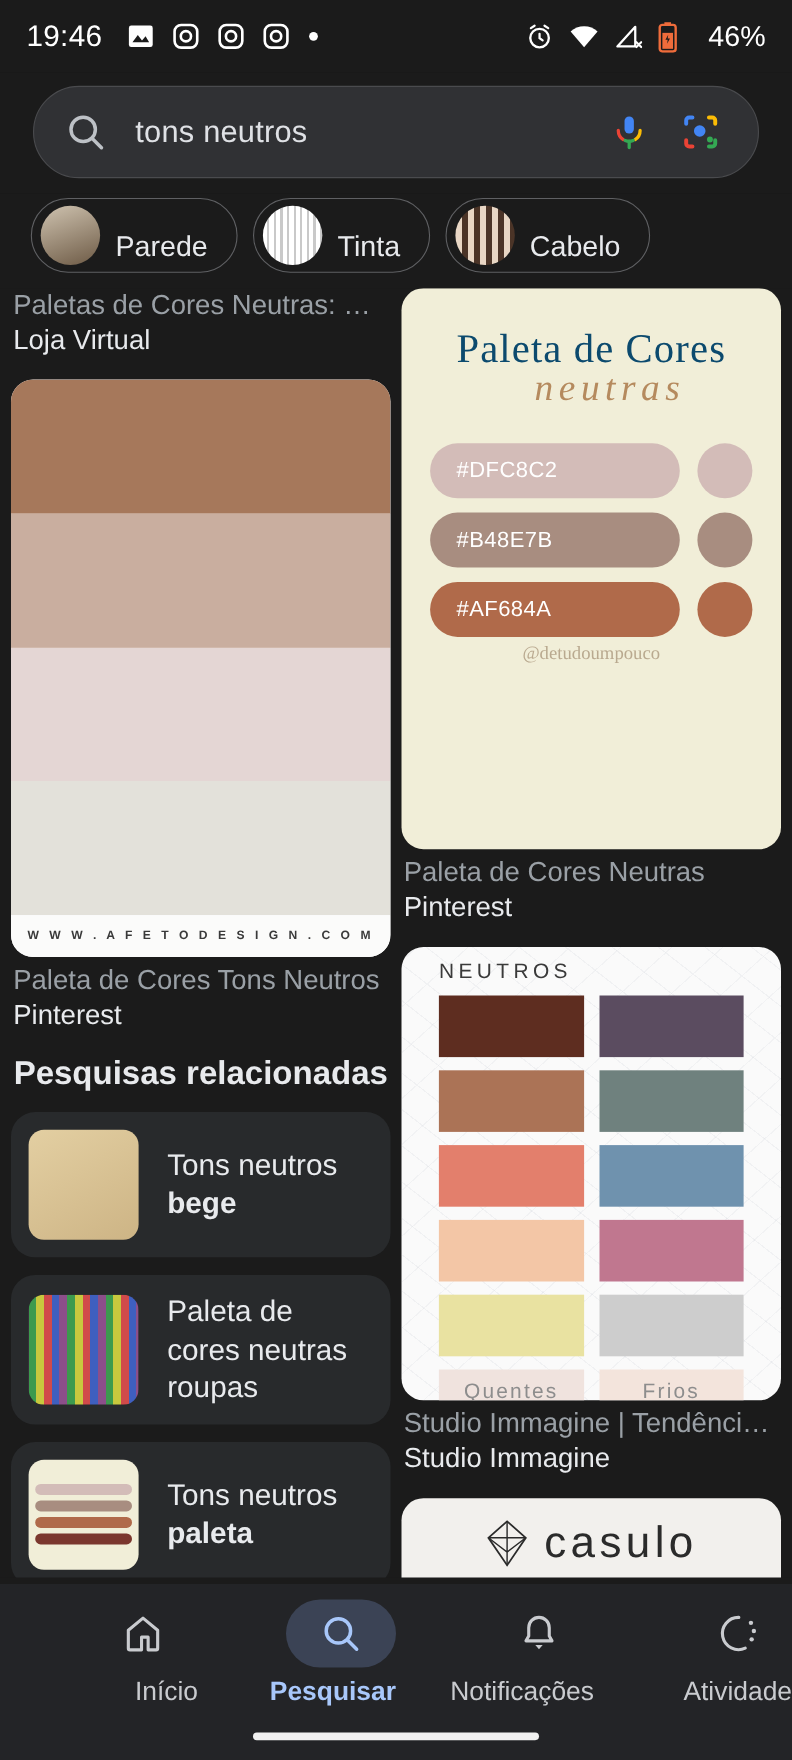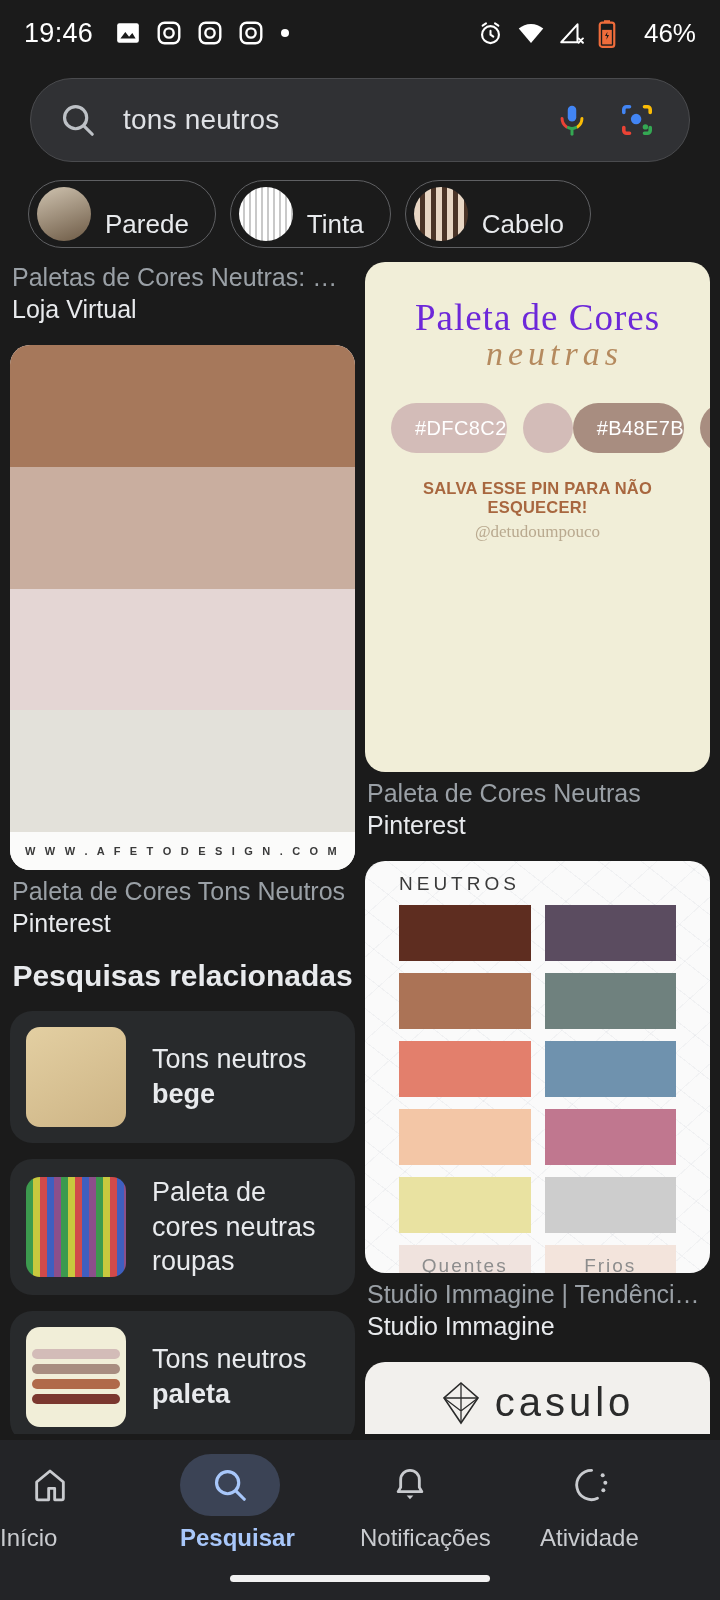--- a/index.html
+++ b/index.html
@@ -52,26 +52,26 @@
   .rel-item { background:#282a2c; border-radius:22px; display:flex; align-items:center;
     gap:26px; padding:16px; margin-bottom:16px; min-height:118px; }
   .rel-thumb { width:100px; height:100px; border-radius:14px; flex:0 0 auto; overflow:hidden;
     background:#d9c7a0; }
   .rel-text { color:#e8eaed; font-size:27px; line-height:1.28; }
   .rel-text b { font-weight:700; }
 
   
   .pin { background:#f1eed8; height:510px; padding:34px 26px 0 26px;
     display:flex; flex-direction:column; }
-  .pin-t1 { text-align:center; color:#6d28d9; font-size:37px;
+  .pin-t1 { text-align:center; color:#0c4a6e; font-size:37px;
     font-family:"Liberation Serif", serif; letter-spacing:1px; }
   .pin-t2 { text-align:center; color:#b58a5e; font-size:34px;
     font-family:"Liberation Serif", serif; font-style:italic; letter-spacing:5px;
     margin:-4px 0 30px 34px; }
-  .pin-rows { display:flex; flex-direction:row; }
+  .pin-rows { display:flex; flex-direction:column; gap:13px; }
   .pin-row { display:flex; align-items:center; gap:16px; }
   .pin-pill { flex:1; height:50px; border-radius:25px; display:flex; align-items:center;
     padding-left:24px; color:#fff; font-size:20px; letter-spacing:.4px; }
   .pin-dot { width:50px; height:50px; border-radius:50%; flex:0 0 auto; }
   .pin-cta { text-align:center; color:#a8673f; font-size:16.5px; font-weight:700;
     margin-top:26px; letter-spacing:.2px; }
   .pin-handle { text-align:center; color:#b9a98f; font-size:17px; margin-top:5px;
     font-family:"Liberation Serif", serif; }
 
   
@@ -90,21 +90,21 @@
     justify-content:center; color:#8d8d8d; font-size:19px; letter-spacing:2px; }
 
   
   .casulo { background:#f2f0ed; height:130px; padding-top:18px; overflow:hidden; position:relative; }
   .casulo-logo { display:flex; align-items:center; justify-content:center; gap:14px; }
   .casulo-word { color:#2b2b2b; font-size:40px; letter-spacing:4px; font-weight:300; }
 
   
   .bottomnav { position:absolute; left:0; bottom:0; width:720px; height:160px;
     background:#232427; display:flex; align-items:flex-start; padding-top:14px; }
-  .nav-item { flex:1; display:flex; flex-direction:column; align-items:flex-start; gap:8px; }
+  .nav-item { flex:1; display:flex; flex-direction:column; align-items:flex-end; gap:8px; }
   .nav-pill { width:100px; height:62px; border-radius:31px; display:flex;
     align-items:center; justify-content:center; }
   .nav-pill.active { background:#3b4355; }
   .nav-label { font-size:24px; color:#c9cbcf; }
   .nav-label.active { color:#a8c7fa; font-weight:700; }
   .gesture-bar { position:absolute; left:50%; transform:translateX(-50%); bottom:18px;
     width:260px; height:7px; border-radius:4px; background:#f1f1f1; }
 </style>
 </head>
 <body>
@@ -280,21 +280,20 @@
         </div>
         <div class="pin-row">
           <div class="pin-pill" style="background:#a88d80">#B48E7B</div>
           <div class="pin-dot" style="background:#a88d80"></div>
         </div>
         <div class="pin-row">
           <div class="pin-pill" style="background:#b06a4a">#AF684A</div>
           <div class="pin-dot" style="background:#b06a4a"></div>
         </div>
       </div>
-      <div class="pin-cta">SALVA ESSE PIN PARA NÃO ESQUECER!</div>
       <div class="pin-handle">@detudoumpouco</div>
     </div>
     <div class="card-title">Paleta de Cores Neutras</div>
     <div class="card-src">Pinterest</div>
 
     <div class="imgcard neutros">
       <div class="neu-head">NEUTROS</div>
       <div class="neu-grid">
         <div class="neu-col">
           <div class="neu-sw" style="background:#5e2d20"></div>

